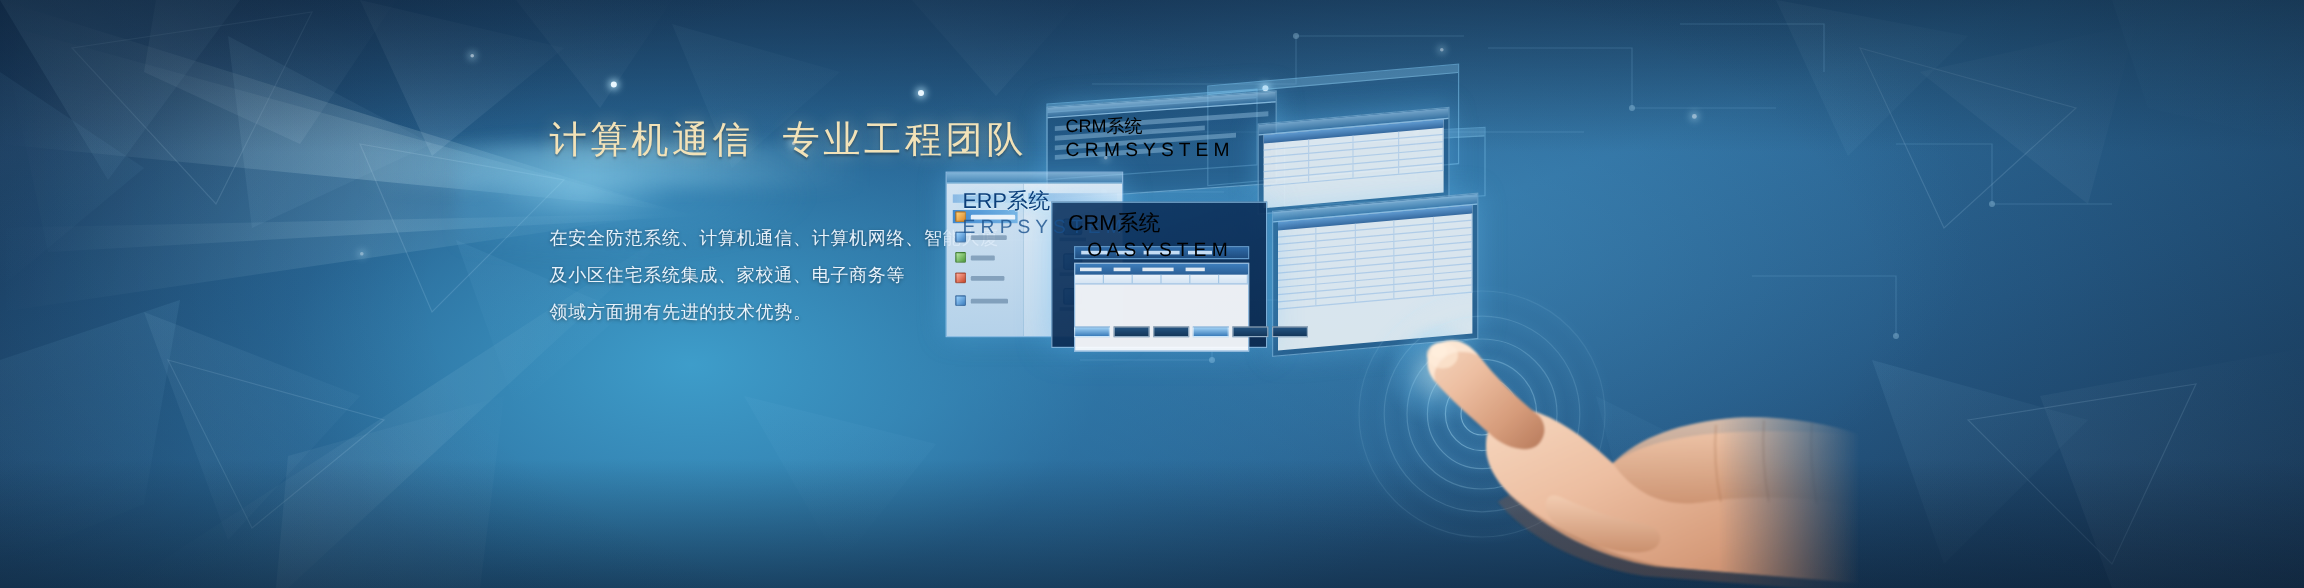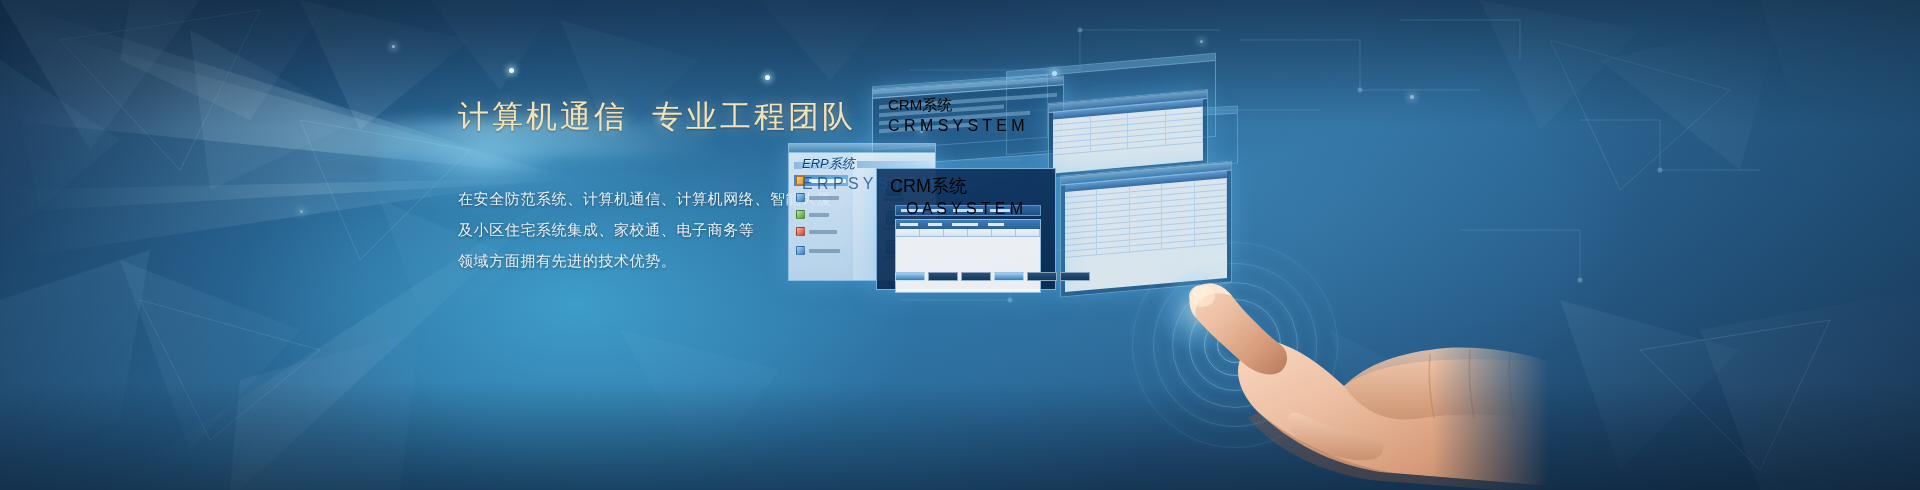--- a/index.html
+++ b/index.html
@@ -544,21 +544,21 @@
               <span class="tlab"></span>
           </div>
           <div class="erp-tile">
             <span class="timg"></span>
               <span class="tlab"></span>
           </div>
         </div>
       </div>
     </div>
     <div style="position:absolute; left:42px; top:155px; z-index:8;">
-      <div class="wlabel" style="position:static; font-size:13px; color:#0b3f7a; text-shadow:0 0 7px rgba(150,220,255,0.9), 0 1px 0 rgba(255,255,255,0.6);font-style:italic;">ERP系统</div>
+      <div class="wlabel" style="position:static; font-size:18px; color:#0b3f7a; text-shadow:0 0 7px rgba(150,220,255,0.9), 0 1px 0 rgba(255,255,255,0.6);">ERP系统</div>
       <div class="wsub" style="position:static; margin-top:2px; color:rgba(25,80,140,0.8);">E R P   S Y S T E M</div>
     </div>
 
     <div class="win" style="left:116px; top:168px; width:180px; height:122px;
          background:linear-gradient(160deg, rgba(15,55,100,0.92), rgba(10,40,78,0.94));
          border-color:rgba(150,205,245,0.8); box-shadow:0 0 28px rgba(90,185,245,0.45);">
       <div class="oa-body">
         <div class="oa-toolbar">
           <span style="width:22px"></span>
             <span style="width:16px"></span>

